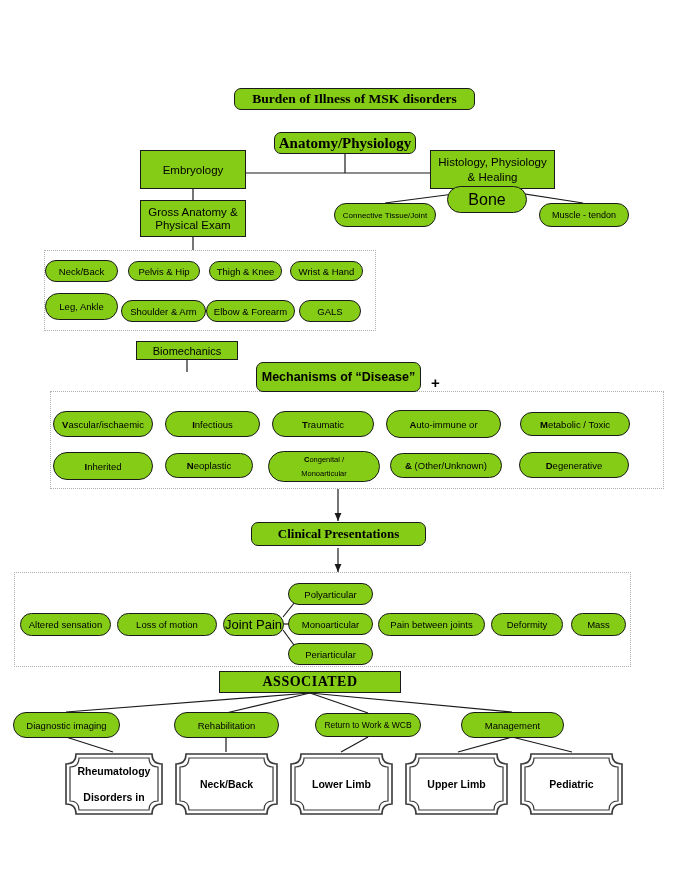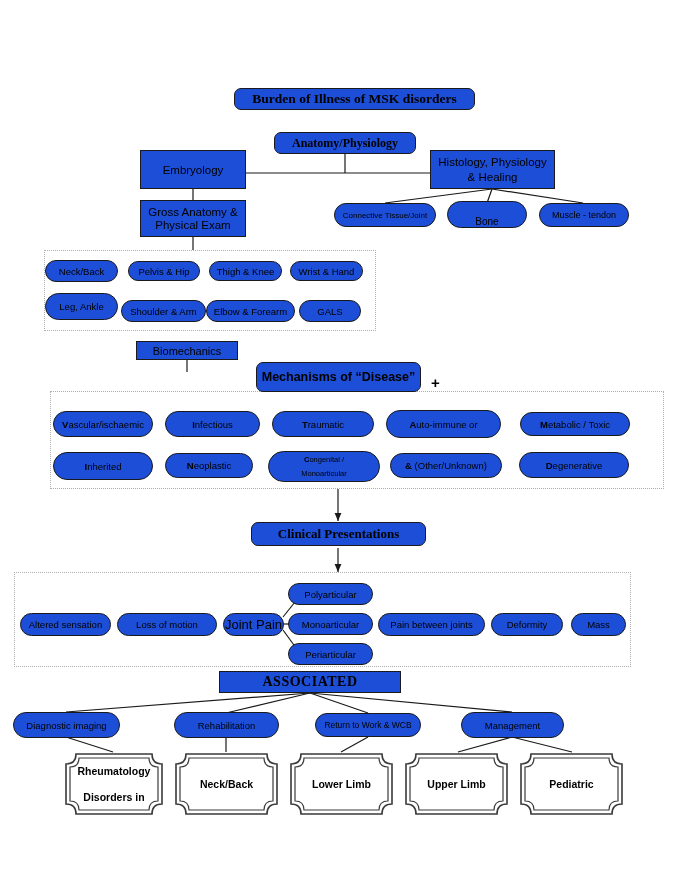--- a/index.html
+++ b/index.html
@@ -21,21 +21,21 @@
     width:685px; height:886px;
     pointer-events:none;
   }
   .node{
     position:absolute;
     box-sizing:border-box;
     display:flex;
     align-items:center;
     justify-content:center;
     text-align:center;
-    background:#1d4ed8;
+    background:#84cc16;
     z-index:3;
   }
   
   .rect{
     border:1.4px solid #1a1a1a;
   }
   
   .round{
     border:1.4px solid #1a1a1a;
     border-radius:7px;
@@ -141,41 +141,41 @@
       <path d="M368,737 L341,752"></path>
       <path d="M512,737 L458,752"></path>
       <path d="M512,737 L572,752"></path>
     </g>
   </svg>
 
   <div class="node round serif-title" style="left:234px;top:88px;width:241px;height:22px;font-size:13.5px;">
     <span>Burden of Illness of MSK disorders</span>
   </div>
 
-  <div class="node round serif-title" style="left:274px;top:132px;width:142px;height:22px;font-size:12px;">
+  <div class="node round serif-title" style="left:274px;top:132px;width:142px;height:22px;font-size:15px;">
     <span>Anatomy/Physiology</span>
   </div>
 
   <div class="node rect sans" style="left:140px;top:150px;width:106px;height:39px;font-size:11.5px;">
     <span>Embryology</span>
   </div>
 
   <div class="node rect sans lh" style="left:430px;top:150px;width:125px;height:39px;font-size:11.5px;padding:0 3px;">
     <span>Histology, Physiology &amp; Healing</span>
   </div>
 
   <div class="node rect sans two-line" style="left:140px;top:200px;width:106px;height:37px;font-size:11.5px;">
     <span>Gross Anatomy &amp;</span>
     <span>Physical Exam</span>
   </div>
 
   <div class="node pill sans" style="left:334px;top:203px;width:102px;height:24px;font-size:8px;">
     <span>Connective Tissue/Joint</span>
   </div>
-  <div class="node pill sans" style="left:447px;top:201px;width:80px;height:27px;font-size:10px;align-items:flex-end;">
+  <div class="node pill sans" style="left:447px;top:186px;width:80px;height:27px;font-size:16px;">
     <span>Bone</span>
   </div>
   <div class="node pill sans" style="left:539px;top:203px;width:90px;height:24px;font-size:9px;">
     <span>Muscle - tendon</span>
   </div>
 
   <div class="group" style="left:44px;top:250px;width:332px;height:81px;"></div>
 
   <div class="node pill sans" style="left:45px;top:260px;width:73px;height:22px;font-size:9.5px;">
     <span>Neck/Back</span>

